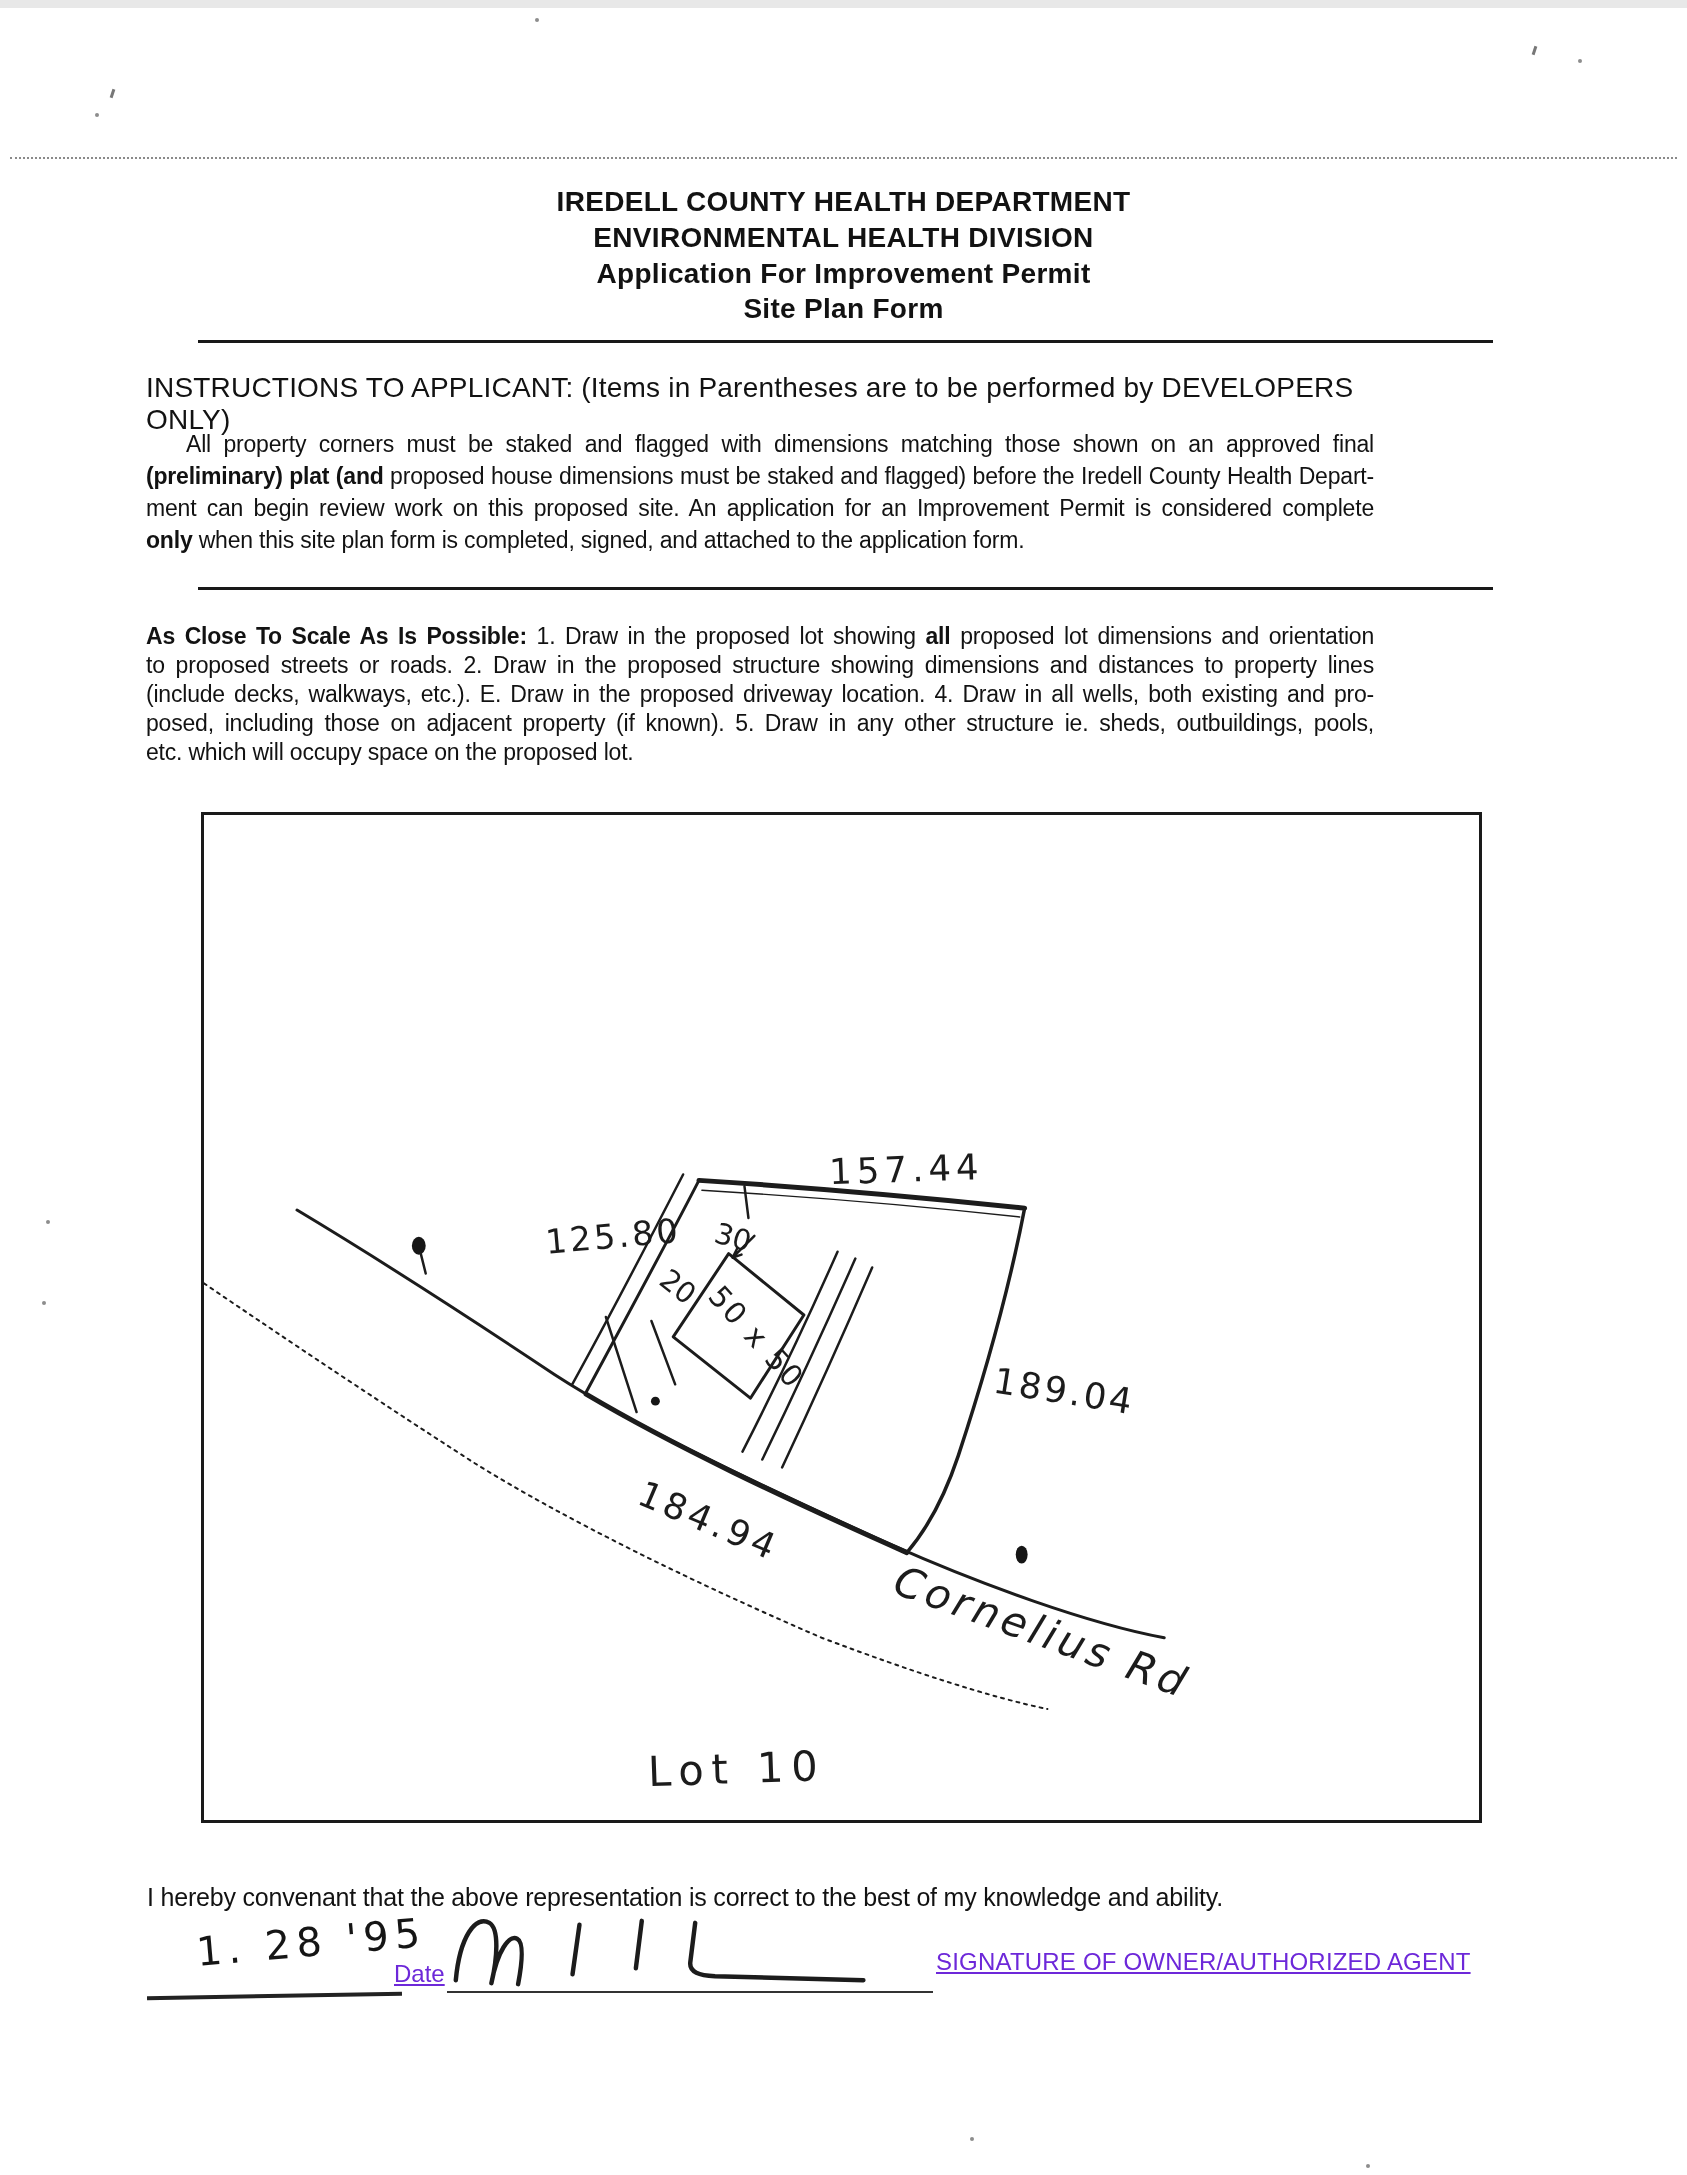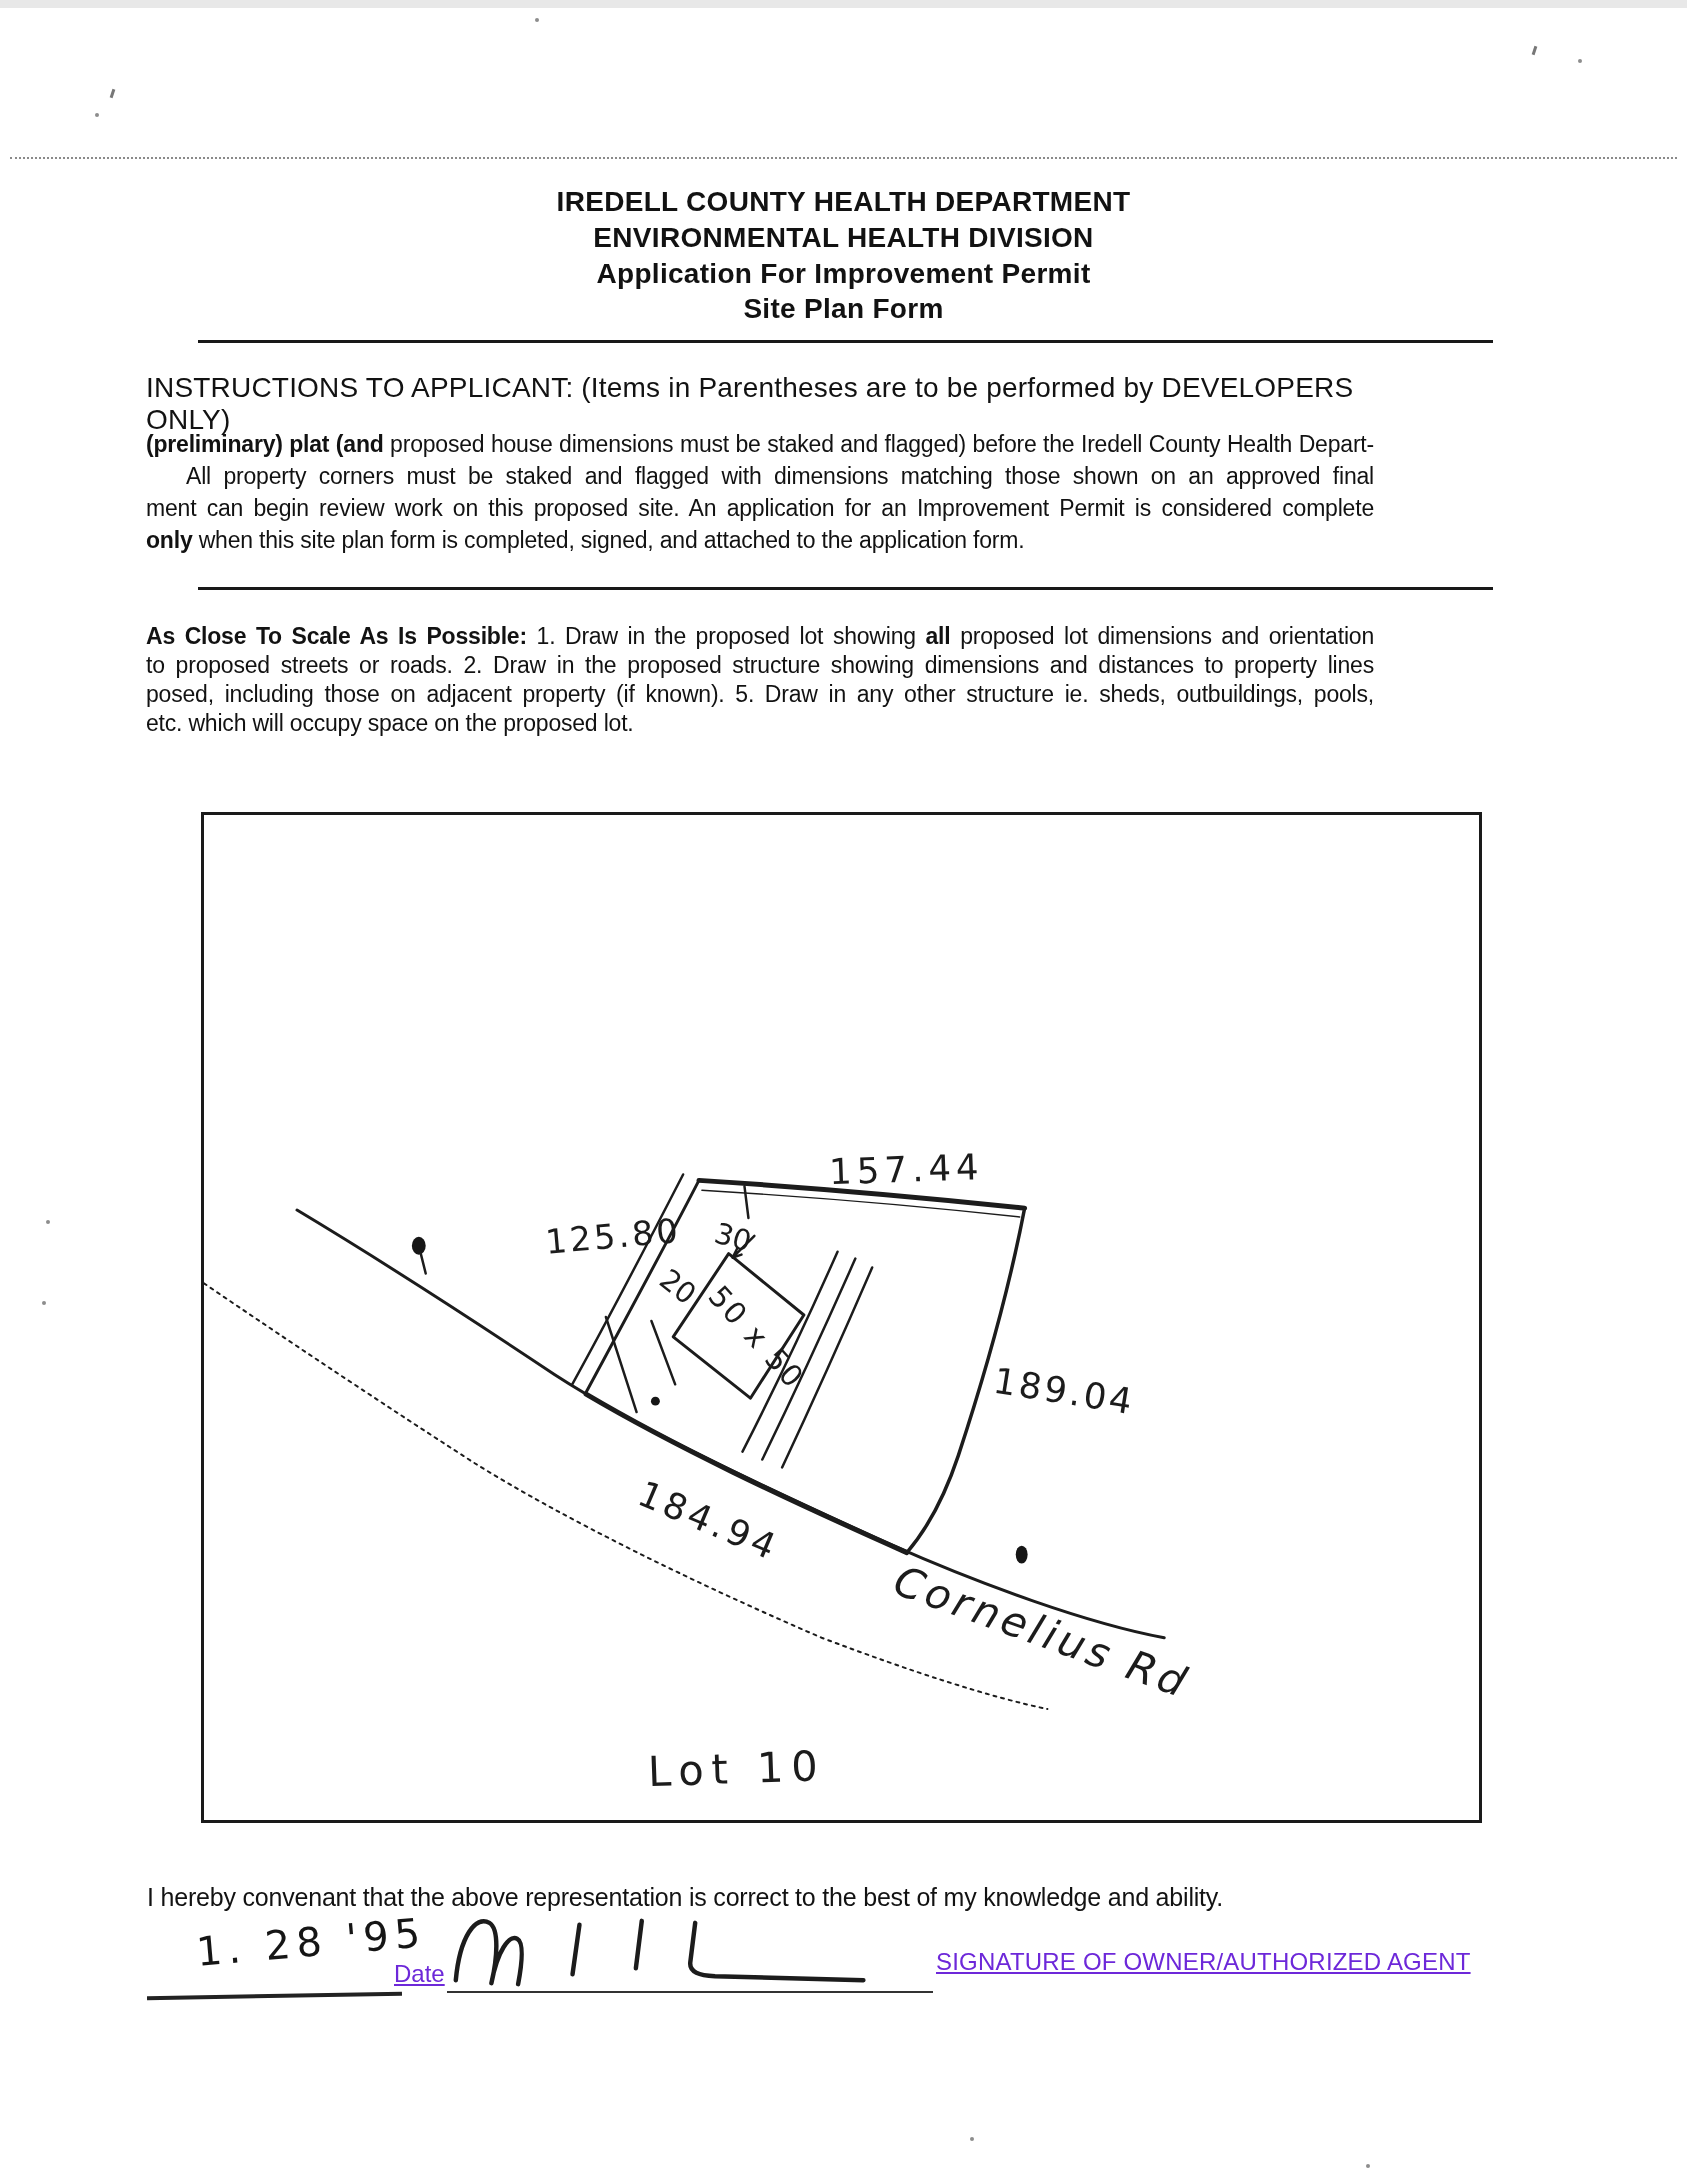--- a/index.html
+++ b/index.html
@@ -46,31 +46,32 @@
   <div class="abs hdr" style="top:176px">IREDELL COUNTY HEALTH DEPARTMENT</div>
   <div class="abs hdr" style="top:212px">ENVIRONMENTAL HEALTH DIVISION</div>
   <div class="abs hdr" style="top:283px">Site Plan Form</div>
   <div class="abs hdr" style="top:248px">Application For Improvement Permit</div>
 
   <div class="abs rule" style="top:332px"></div>
 
   <div class="abs bodytxt" style="top:364px;font-size:28px;letter-spacing:0.2px">INSTRUCTIONS TO APPLICANT: (Items in Parentheses are to be performed by DEVELOPERS ONLY)</div>
 
   <div class="abs bodytxt" style="top:420px">
+    <div class="just indent"><span>All property corners must be staked and flagged with dimensions matching those shown on an approved final</span></div>
     <div class="just"><span class="b">(preliminary) plat (and</span><span> proposed house dimensions must be staked and flagged) before the Iredell County Health Depart-</span></div>
-    <div class="just indent"><span>All property corners must be staked and flagged with dimensions matching those shown on an approved final</span></div>
     <div class="just"><span>ment can begin review work on this proposed site. An application for an Improvement Permit is considered complete</span></div>
     <div><span class="b">only</span><span> when this site plan form is completed, signed, and attached to the application form.</span></div>
   </div>
 
   <div class="abs rule" style="top:579px"></div>
 
   <div class="abs bodytxt p2" style="top:614px">
     <div class="just"><span class="b">As Close To Scale As Is Possible:</span><span> 1. Draw in the proposed lot showing </span><span class="b">all</span><span> proposed lot dimensions and orientation</span></div>
     <div class="just"><span>to proposed streets or roads. 2. Draw in the proposed structure showing dimensions and distances to property lines</span></div>
+    <div class="just"><span>(include decks, walkways, etc.). E. Draw in the proposed driveway location. 4. Draw in all wells, both existing and pro-</span></div>
     <div class="just"><span>posed, including those on adjacent property (if known). 5. Draw in any other structure ie. sheds, outbuildings, pools,</span></div>
     <div><span>etc. which will occupy space on the proposed lot.</span></div>
   </div>
 
   <div class="abs box"></div>
 
   <svg class="abs sketch" width="1281" height="1011" viewBox="203 812 1294 1021">
 
     <path class="stroke" stroke-width="3" d="M 300 1214 C 380 1262 470 1320 560 1380 C 640 1432 760 1488 900 1552 C 990 1592 1100 1632 1176 1646"></path>
 

